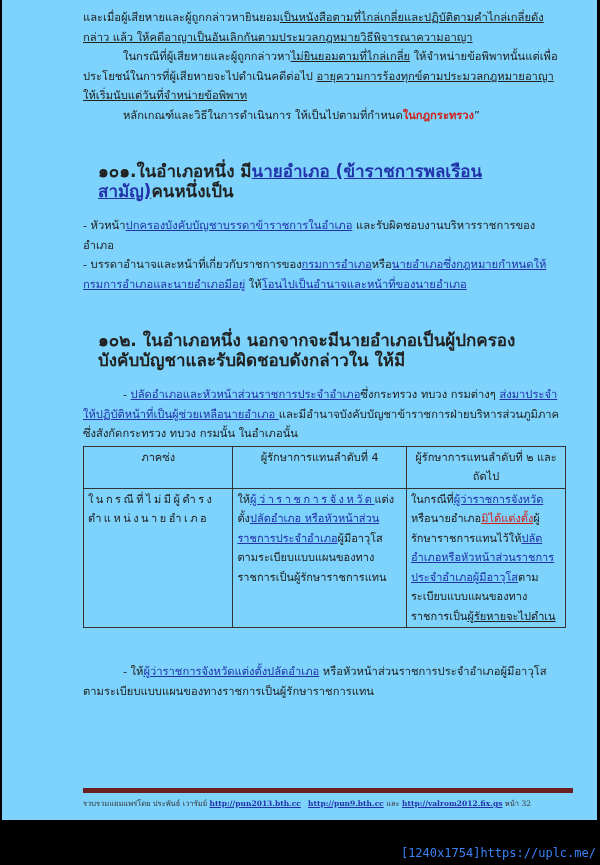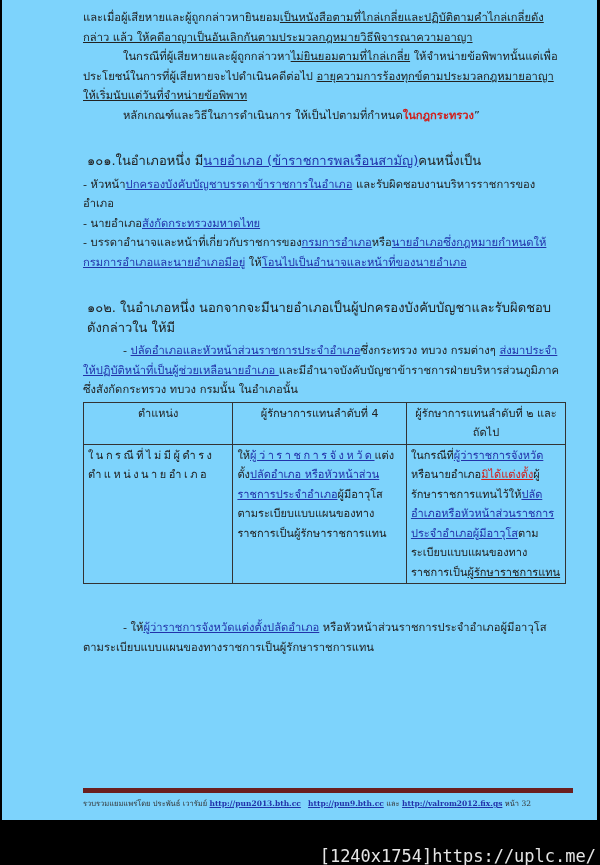--- a/index.html
+++ b/index.html
@@ -14,21 +14,21 @@
   .content {
     position: absolute; left: 81px; top: 8px; width: 480px;
     font-size: 11.2px; line-height: 19.5px; color: #222;
   }
   .p { margin: 0; }
   .indent { text-indent: 40px; }
   .u { text-decoration: underline; }
   .link { color: #2233aa; text-decoration: underline; }
   .red { color: #d0201c; font-weight: bold; }
   .redlink { color: #d0201c; text-decoration: underline; }
-  .h { font-weight: normal; font-size: 13px; margin: 4px; }
+  .h { font-weight: bold; font-size: 17px; margin: 15px; }
   .gap { height: 22px; }
   .gap-s { height: 12px; }
   table.t {
     border-collapse: collapse; width: 483px; margin-top: 2px;
     font-size: 11px; line-height: 19.5px; table-layout: fixed;
   }
   table.t td, table.t th {
     border: 1px solid #333; vertical-align: top; padding: 1px 4px;
   }
   table.t th { font-weight: normal; text-align: center; }
@@ -36,22 +36,22 @@
   .footer-bar {
     position: absolute; left: 81px; top: 788px; width: 490px; height: 5px;
     background: #6b1f1f;
   }
   .footer {
     position: absolute; left: 81px; top: 797px; width: 500px;
     font-size: 7.5px; color: #333; font-family: "DejaVu Serif", serif; white-space: nowrap;
   }
   .footer .flink { color: #2233aa; text-decoration: underline; font-weight: bold; }
   .watermark {
-    position: absolute; right: 4px; top: 846px; color: #e5e5e5;
-    font-size: 17px; font-family: "DejaVu Sans Mono", monospace;
+    position: absolute; right: 4px; top: 846px; color: #3b82f6;
+    font-size: 12px; font-family: "DejaVu Sans Mono", monospace;
   }
 </style>
 </head>
 <body>
 
 <div class="page">
   <div class="content">
 
     <p class="p">
       <span>และเมื่อผู้เสียหายและผู้ถูกกล่าวหายินยอม</span><span class="u">เป็นหนังสือตามที่ไกล่เกลี่ยและปฏิบัติตามคำไกล่เกลี่ยดังกล่าว แล้ว ให้คดีอาญาเป็นอันเลิกกันตามประมวลกฎหมายวิธีพิจารณาความอาญา</span>
@@ -65,52 +65,49 @@
 
     <div class="gap"></div>
 
     <p class="h">
       <span>๑๐๑.ในอำเภอหนึ่ง มี</span><a class="link">นายอำเภอ (ข้าราชการพลเรือนสามัญ)</a><span>คนหนึ่งเป็น</span>
     </p>
     <p class="p">
       <span> - หัวหน้า</span><a class="link">ปกครองบังคับบัญชาบรรดาข้าราชการในอำเภอ</a><span> และรับผิดชอบงานบริหารราชการของอำเภอ</span>
     </p>
     <p class="p">
-      <span> - นายอำเภอ</span><a class="link">สังกัดกระทรวงมหาดไทย</a>
-    </p>
-    <p class="p">
       <span> - บรรดาอำนาจและหน้าที่เกี่ยวกับราชการของ</span><a class="link">กรมการอำเภอ</a><span>หรือ</span><a class="link">นายอำเภอซึ่งกฎหมายกำหนดให้กรมการอำเภอและนายอำเภอมีอยู่</a><span> ให้</span><a class="link">โอนไปเป็นอำนาจและหน้าที่ของนายอำเภอ</a>
     </p>
 
     <div class="gap"></div>
 
     <p class="h">๑๐๒. ในอำเภอหนึ่ง นอกจากจะมีนายอำเภอเป็นผู้ปกครองบังคับบัญชาและรับผิดชอบดังกล่าวใน ให้มี</p>
     <p class="p indent">
       <span>- </span><a class="link">ปลัดอำเภอและหัวหน้าส่วนราชการประจำอำเภอ</a><span>ซึ่งกระทรวง ทบวง กรมต่างๆ </span><a class="link">ส่งมาประจำให้ปฏิบัติหน้าที่เป็นผู้ช่วยเหลือนายอำเภอ </a><span>และมีอำนาจบังคับบัญชาข้าราชการฝ่ายบริหารส่วนภูมิภาคซึ่งสังกัดกระทรวง ทบวง กรมนั้น ในอำเภอนั้น</span>
     </p>
 
     <table class="t">
       <colgroup>
           <col style="width:31%">
           <col style="width:36%">
           <col style="width:33%">
         </colgroup>
       <tbody>
           <tr>
-        <th>ตำแหน่ง</th>
+        <th>ภาคซ่ง</th>
         <th>ผู้รักษาการแทนลำดับที่ 4</th>
         <th>ผู้รักษาการแทนลำดับที่ ๒ และถัดไป</th>
       </tr>
       <tr>
         <td><span class="spaced">ในกรณีที่ไม่มีผู้ดำรงตำแหน่งนายอำเภอ</span></td>
         <td>
           <span>ให้</span><a class="link spaced">ผู้ว่าราชการจังหวัด</a><span>แต่งตั้ง</span><a class="link">ปลัดอำเภอ หรือหัวหน้าส่วนราชการประจำอำเภอ</a><span>ผู้มีอาวุโส ตามระเบียบแบบแผนของทางราชการเป็นผู้รักษาราชการแทน</span>
         </td>
         <td>
-          <span>ในกรณีที่</span><a class="link">ผู้ว่าราชการจังหวัด</a><span>หรือนายอำเภอ</span><span class="redlink">มิได้แต่งตั้ง</span><span>ผู้รักษาราชการแทนไว้ให้</span><a class="link">ปลัดอำเภอหรือหัวหน้าส่วนราชการประจำอำเภอผู้มีอาวุโส</a><span>ตามระเบียบแบบแผนของทางราชการเป็น</span><span class="u">ผู้รักษาราชการแทน</span>
+          <span>ในกรณีที่</span><a class="link">ผู้ว่าราชการจังหวัด</a><span>หรือนายอำเภอ</span><span class="redlink">มิได้แต่งตั้ง</span><span>ผู้รักษาราชการแทนไว้ให้</span><a class="link">ปลัดอำเภอหรือหัวหน้าส่วนราชการประจำอำเภอผู้มีอาวุโส</a><span>ตามระเบียบแบบแผนของทางราชการเป็น</span><span class="u">ผู้รัยหายจะไปดำเน</span>
         </td>
       </tr>
     </tbody>
       </table>
 
     <div class="gap"></div>
     <div class="gap-s"></div>
 
     <p class="p indent">
       <span>- ให้</span><a class="link">ผู้ว่าราชการจังหวัดแต่งตั้งปลัดอำเภอ</a><span> หรือหัวหน้าส่วนราชการประจำอำเภอผู้มีอาวุโส ตามระเบียบแบบแผนของทางราชการเป็นผู้รักษาราชการแทน</span>

